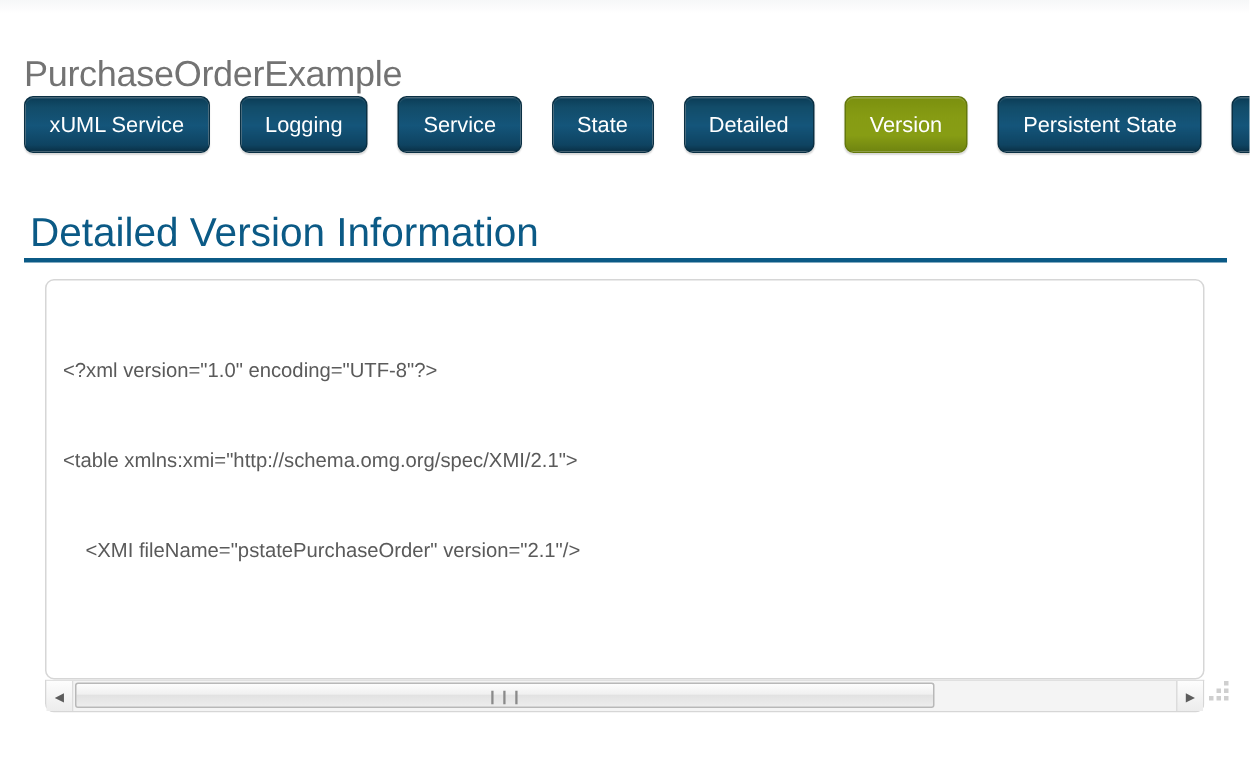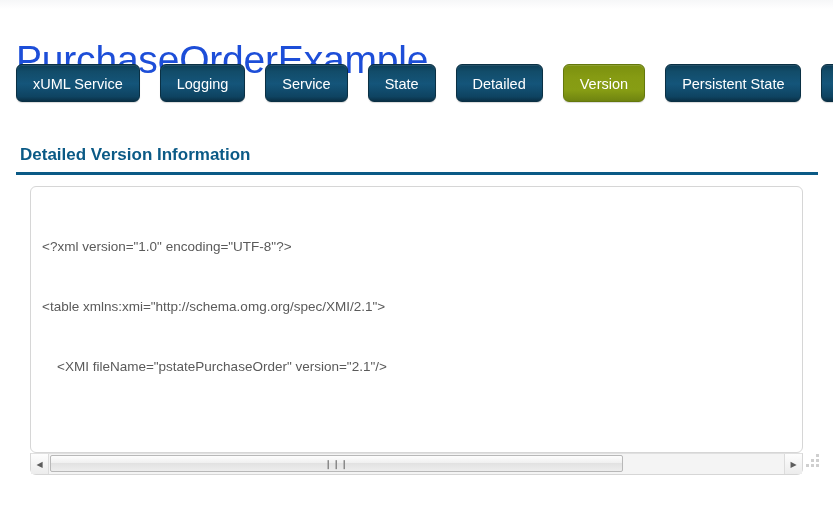--- a/index.html
+++ b/index.html
@@ -26,23 +26,23 @@
 
   .page {
     position: relative;
     padding: 0;
   }
 
   .page-title {
     position: absolute;
     left: 16px;
     top: 14px;
-    font-size: 39px;
+    font-size: 24px;
     font-weight: normal;
-    color: #1d4ed8;
+    color: #737373;
     letter-spacing: -0.2px;
     line-height: 40px;
     white-space: nowrap;
   }
 
   
   .tabbar {
     position: absolute;
     left: 16px;
     top: 64px;
@@ -75,22 +75,22 @@
   
   .section-head {
     position: absolute;
     left: 16px;
     top: 142px;
     width: 802px;
   }
   .section-head h2 {
     margin: 0;
     padding: 0 0 4px 4px;
-    font-size: 17px;
-    font-weight: bold;
+    font-size: 27px;
+    font-weight: normal;
     color: #0b5a86;
     line-height: 26px;
     white-space: nowrap;
   }
   .section-rule {
     height: 3px;
     background: #0b5a86;
     width: 802px;
   }
 

